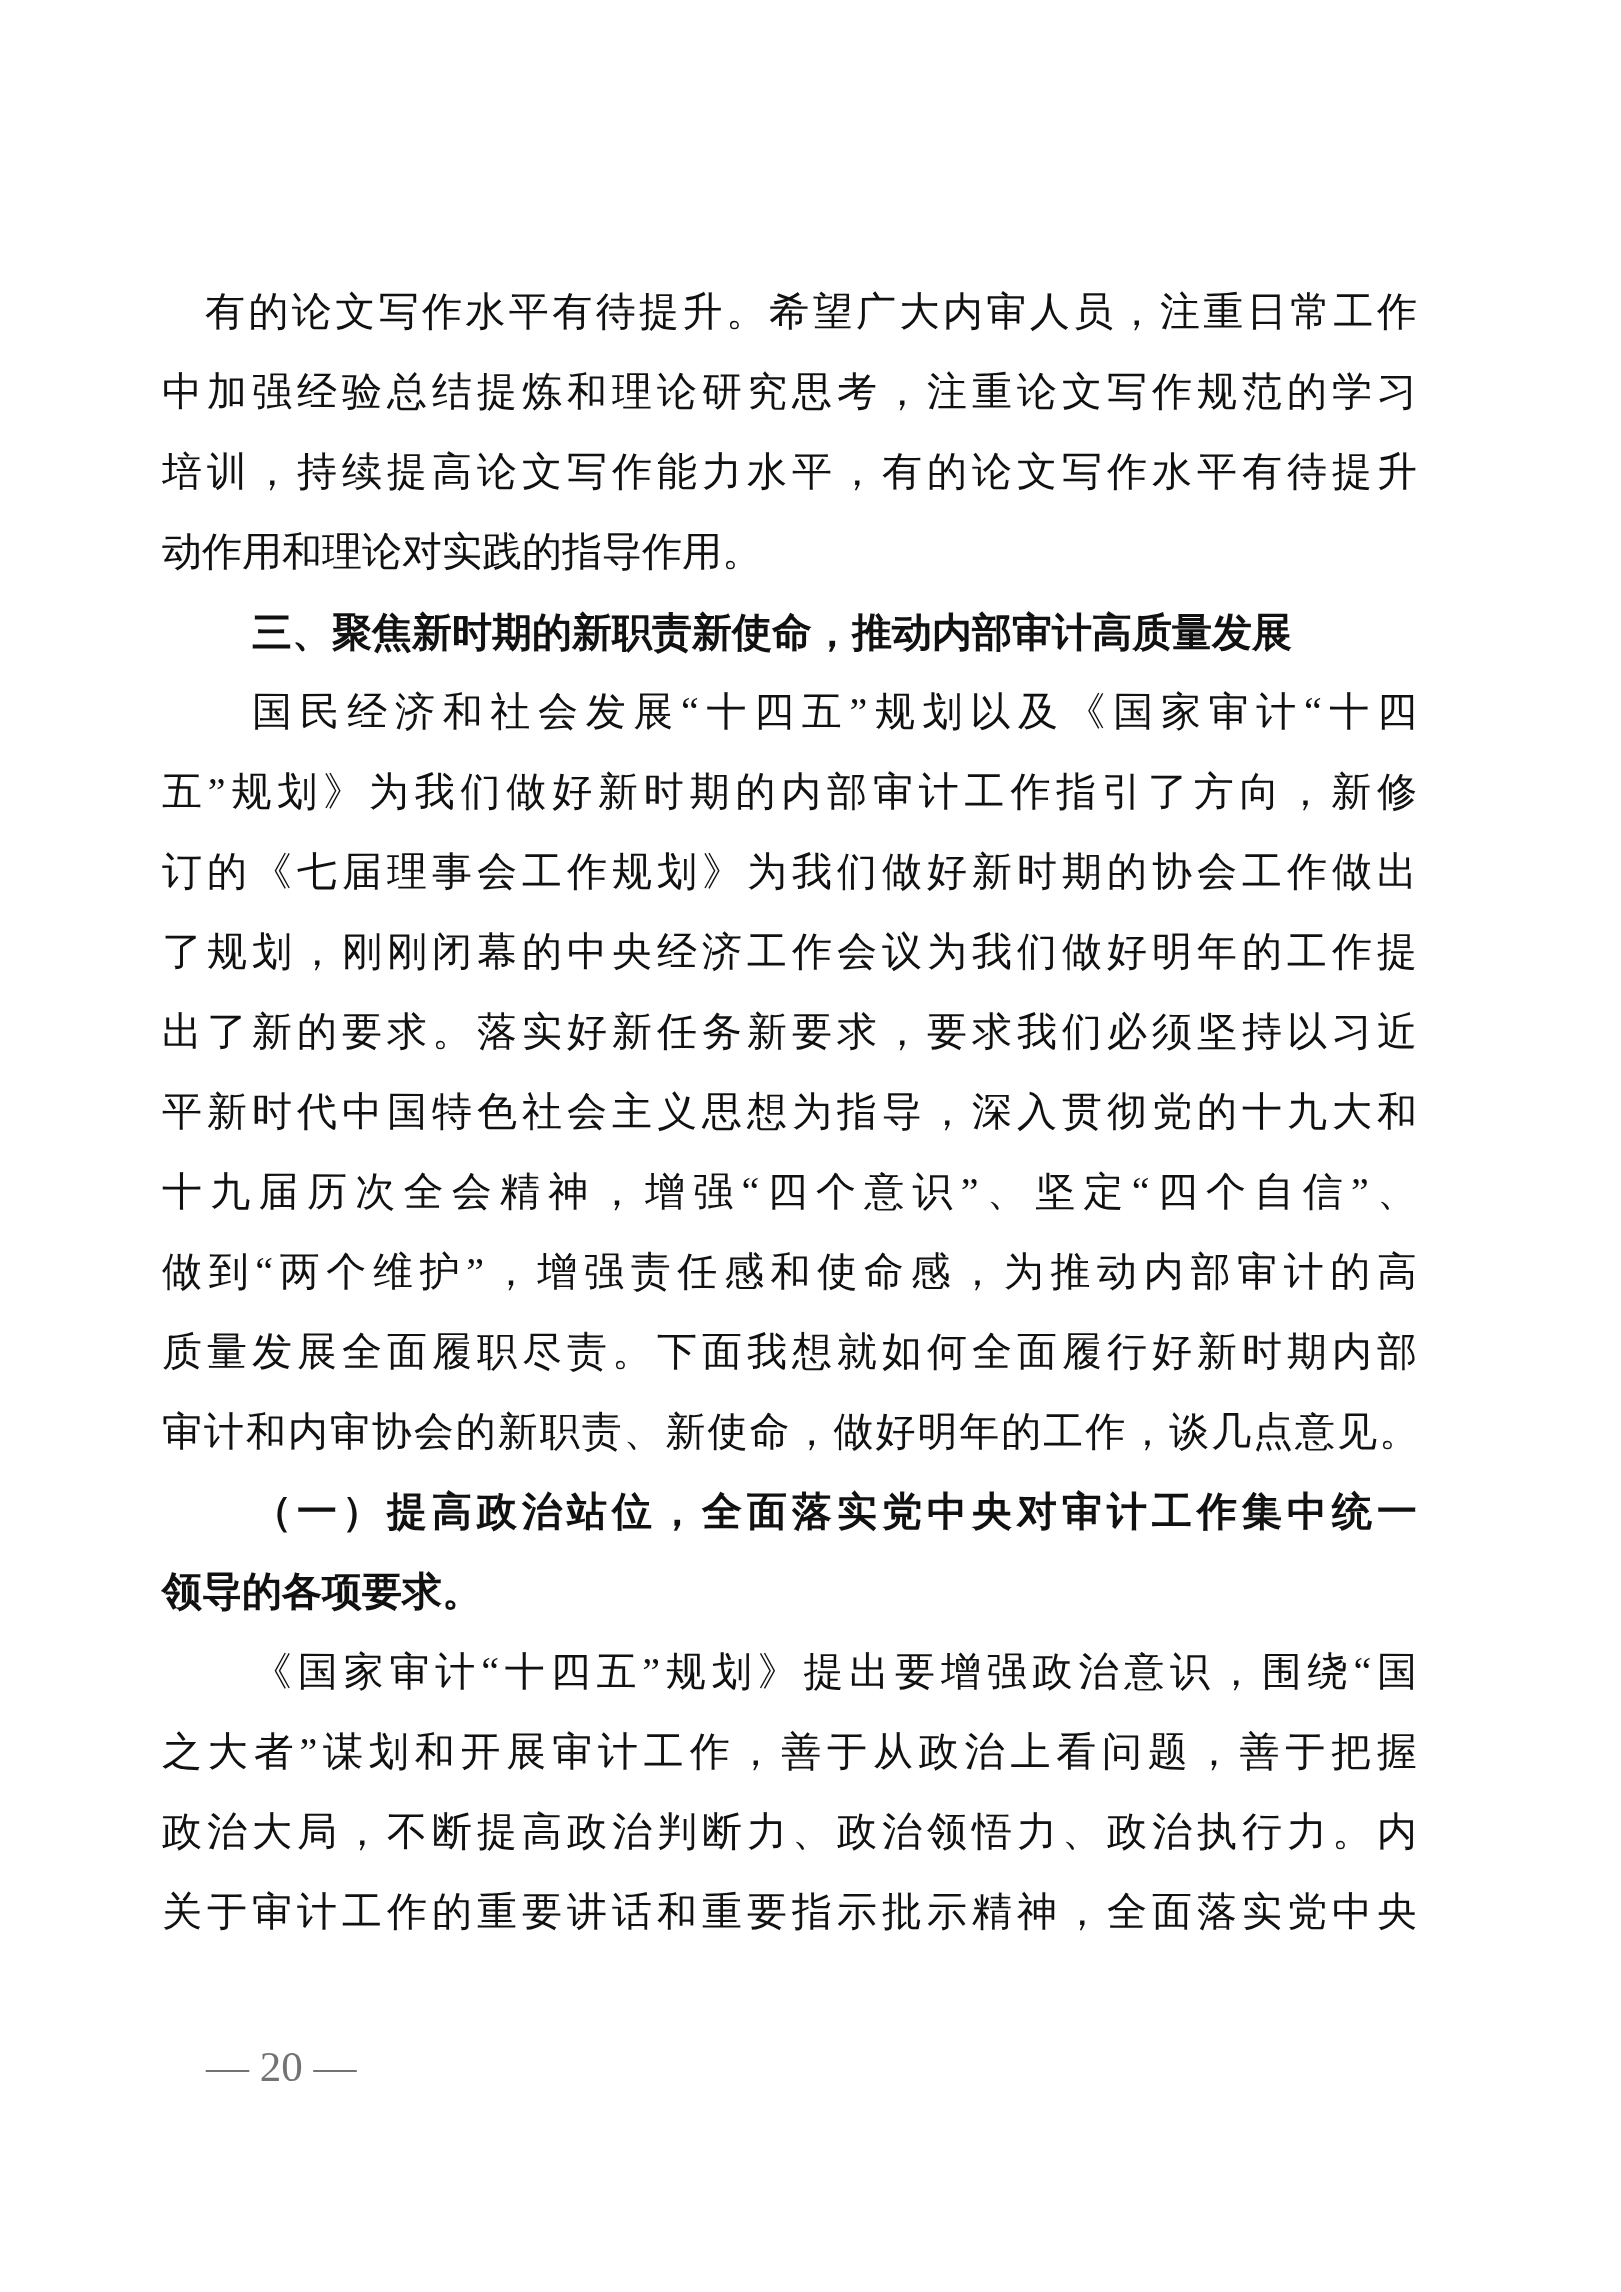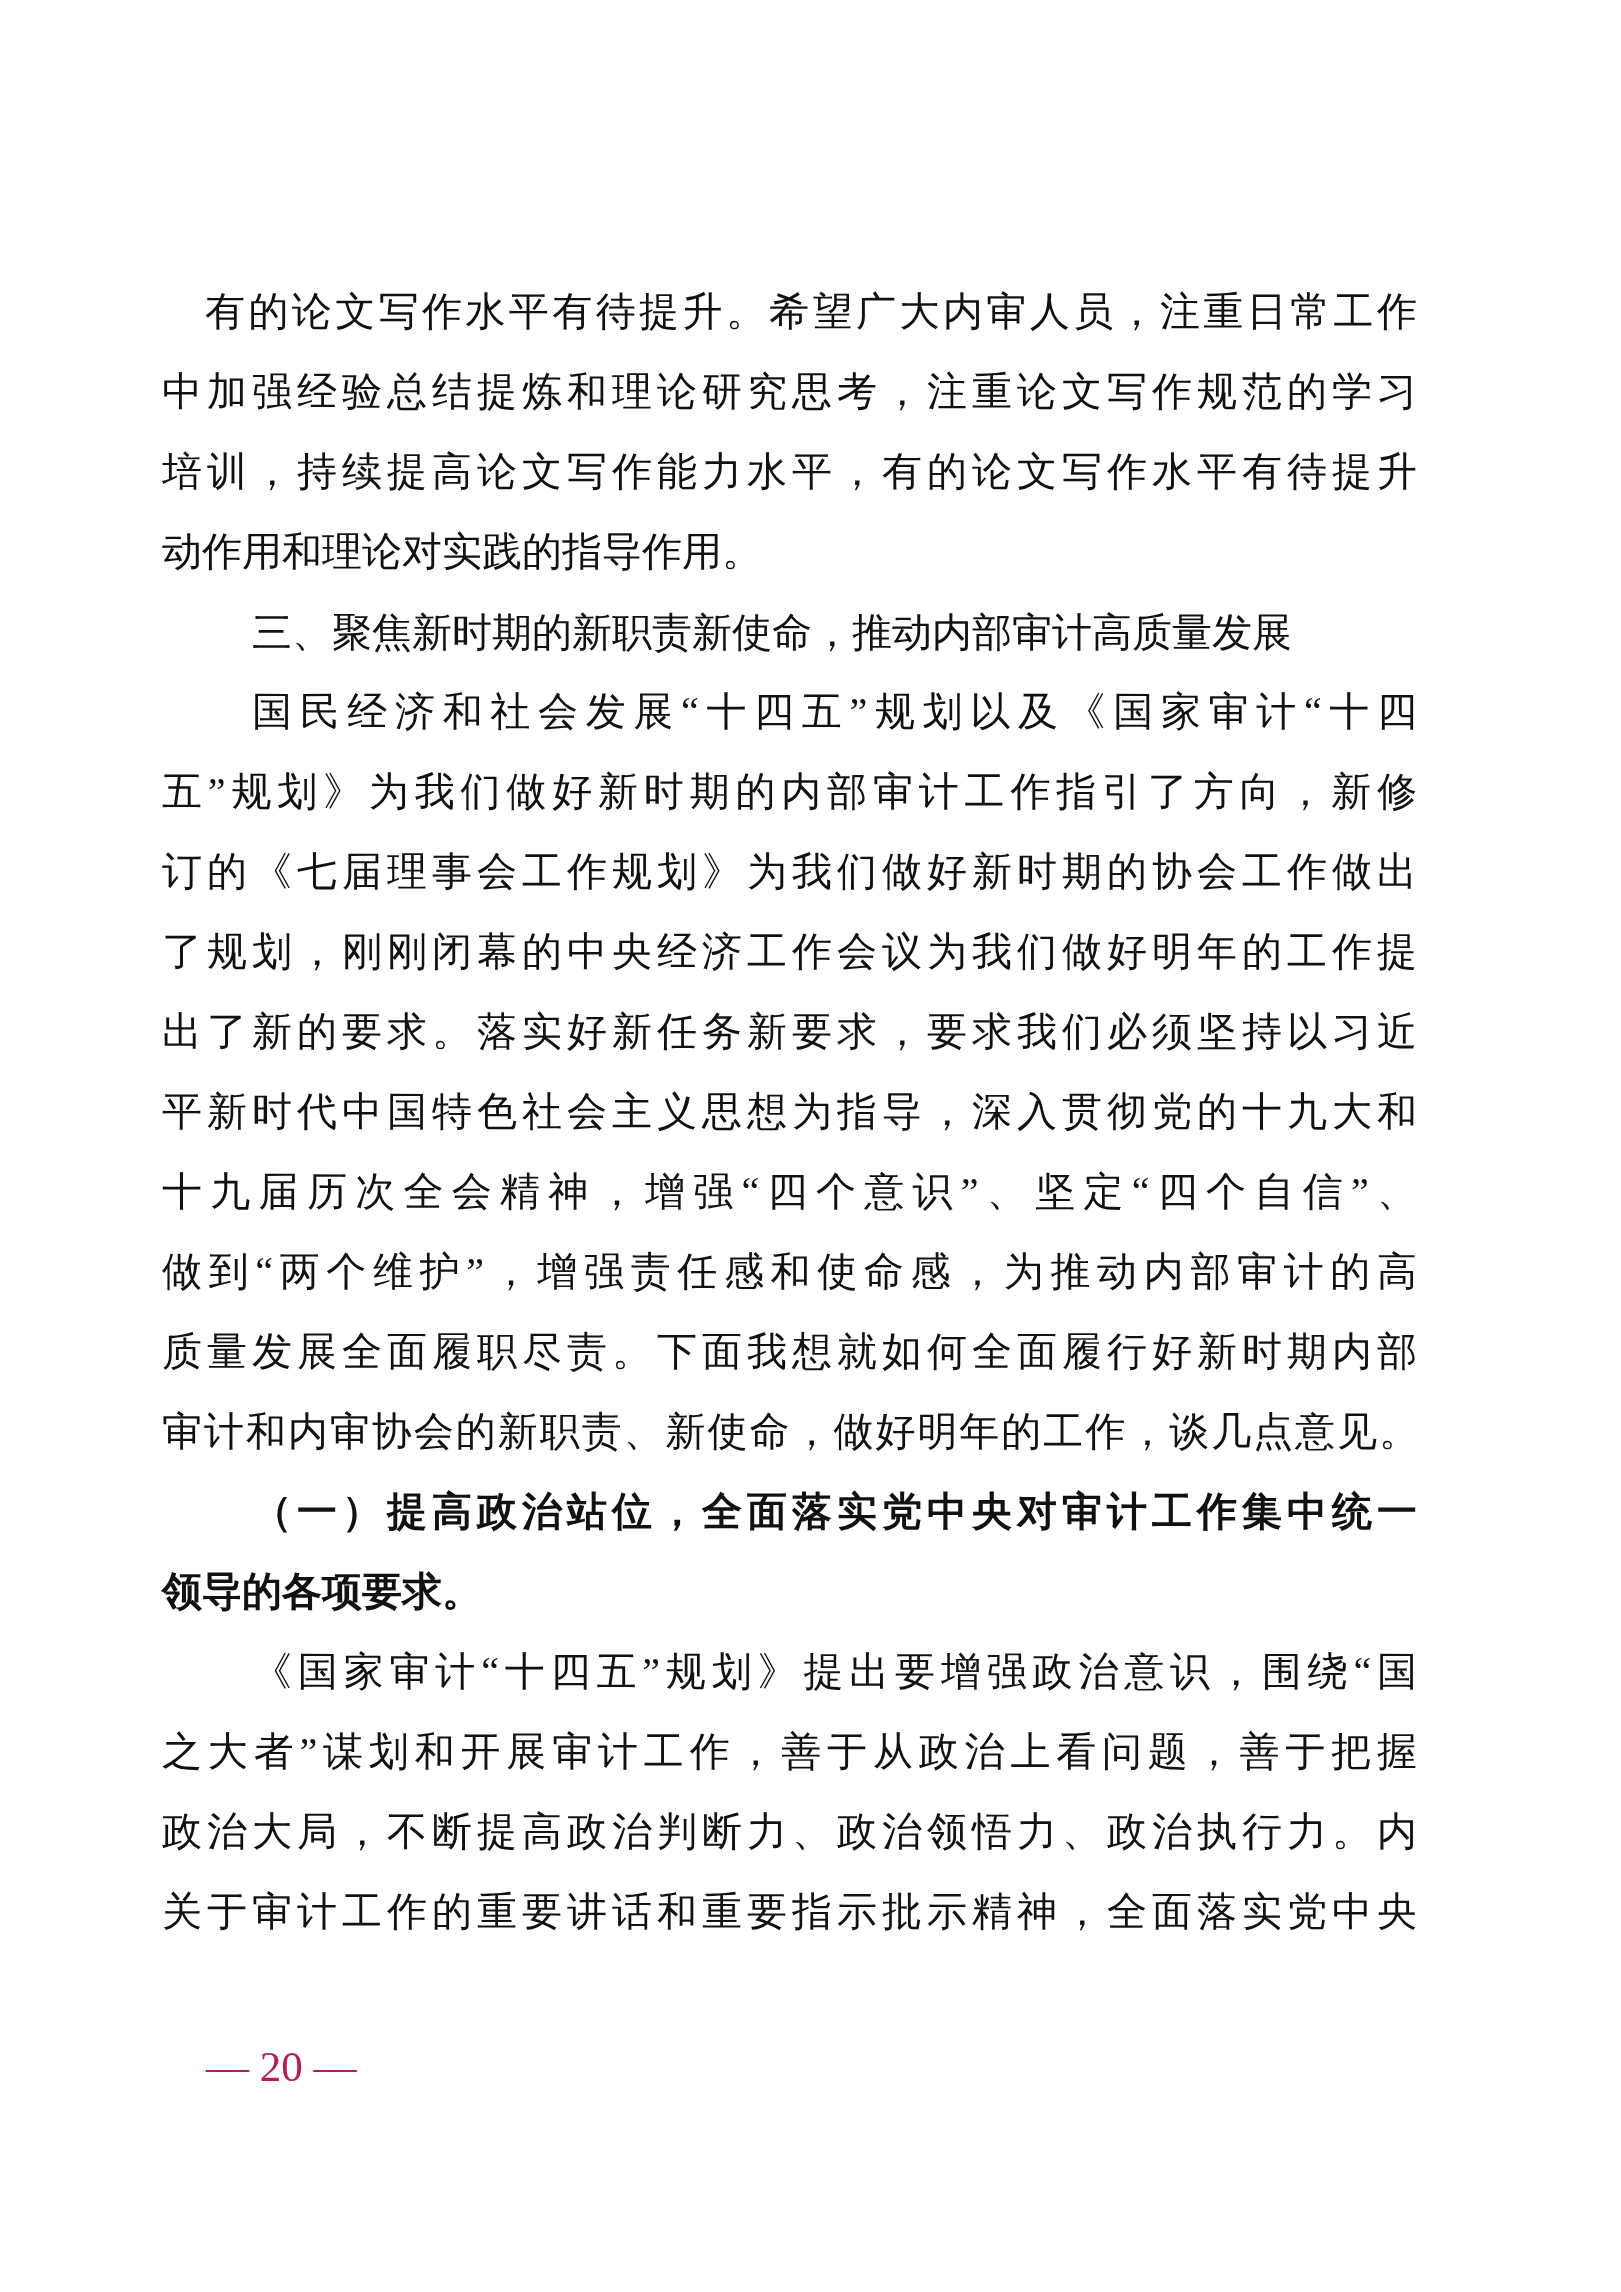--- a/index.html
+++ b/index.html
@@ -33,35 +33,35 @@
     white-space: normal;
     text-align: justify;
     text-align-last: justify;
     text-justify: inter-character;
   }
   .ind2 { text-indent: 90px; }
   .ind09 { text-indent: 43px; }
   .tight { letter-spacing: -2px; }
   .h1 {
     font-family: "Liberation Sans", "DejaVu Sans", sans-serif;
-    font-weight: 400;
+    font-weight: 700;
   }
   .h2 {
     font-family: "Liberation Serif", "DejaVu Serif", serif;
     font-weight: 700;
   }
   .footer {
     position: absolute;
     left: 206px;
     top: 2043px;
     height: 47px;
     line-height: 47px;
     font-size: 43px;
     font-family: "Liberation Serif", "DejaVu Serif", serif;
-    color: #be185d;
+    color: #737373;
   }
 </style>
 </head>
 <body>
 
 <div class="page">
   <div class="content">
     <div class="line jfull ind09">有的论文写作水平有待提升。希望广大内审人员，注重日常工作</div>
     <div class="line jfull">中加强经验总结提炼和理论研究思考，注重论文写作规范的学习</div>
     <div class="line jfull">培训，持续提高论文写作能力水平，有的论文写作水平有待提升</div>

